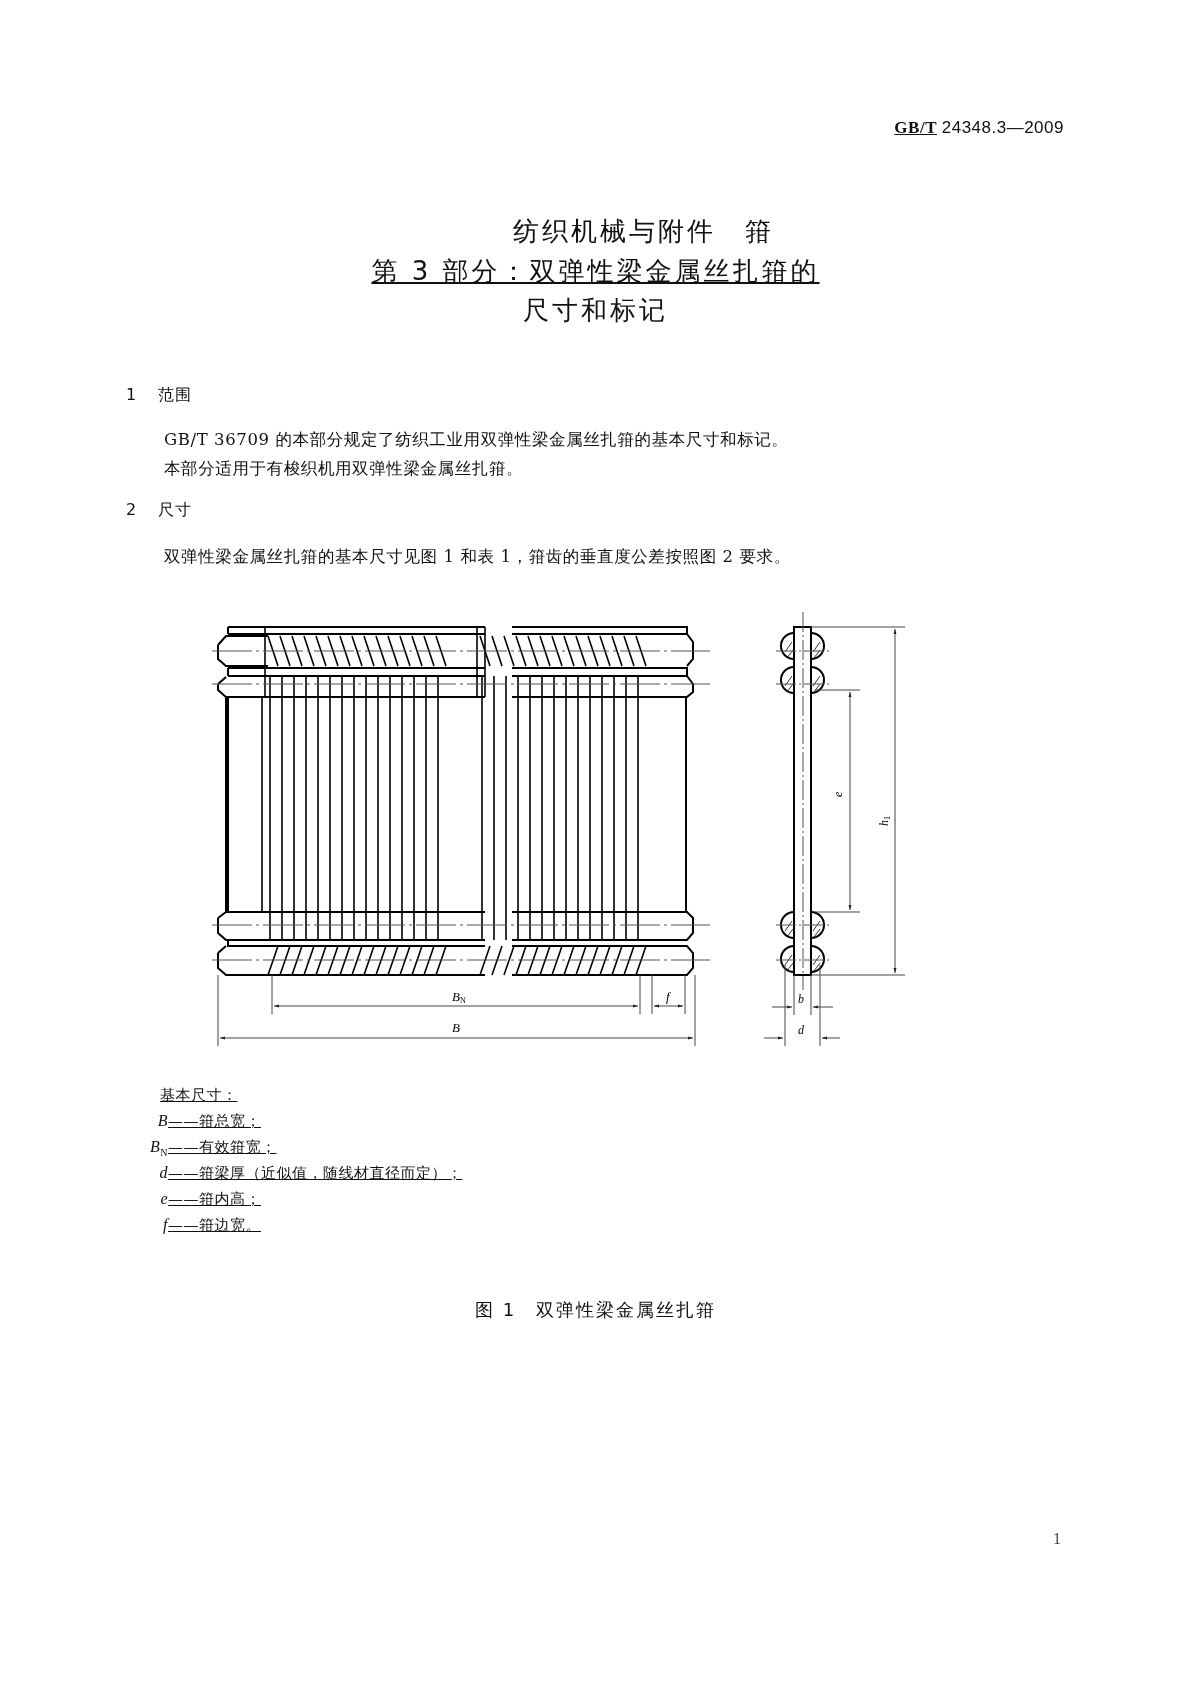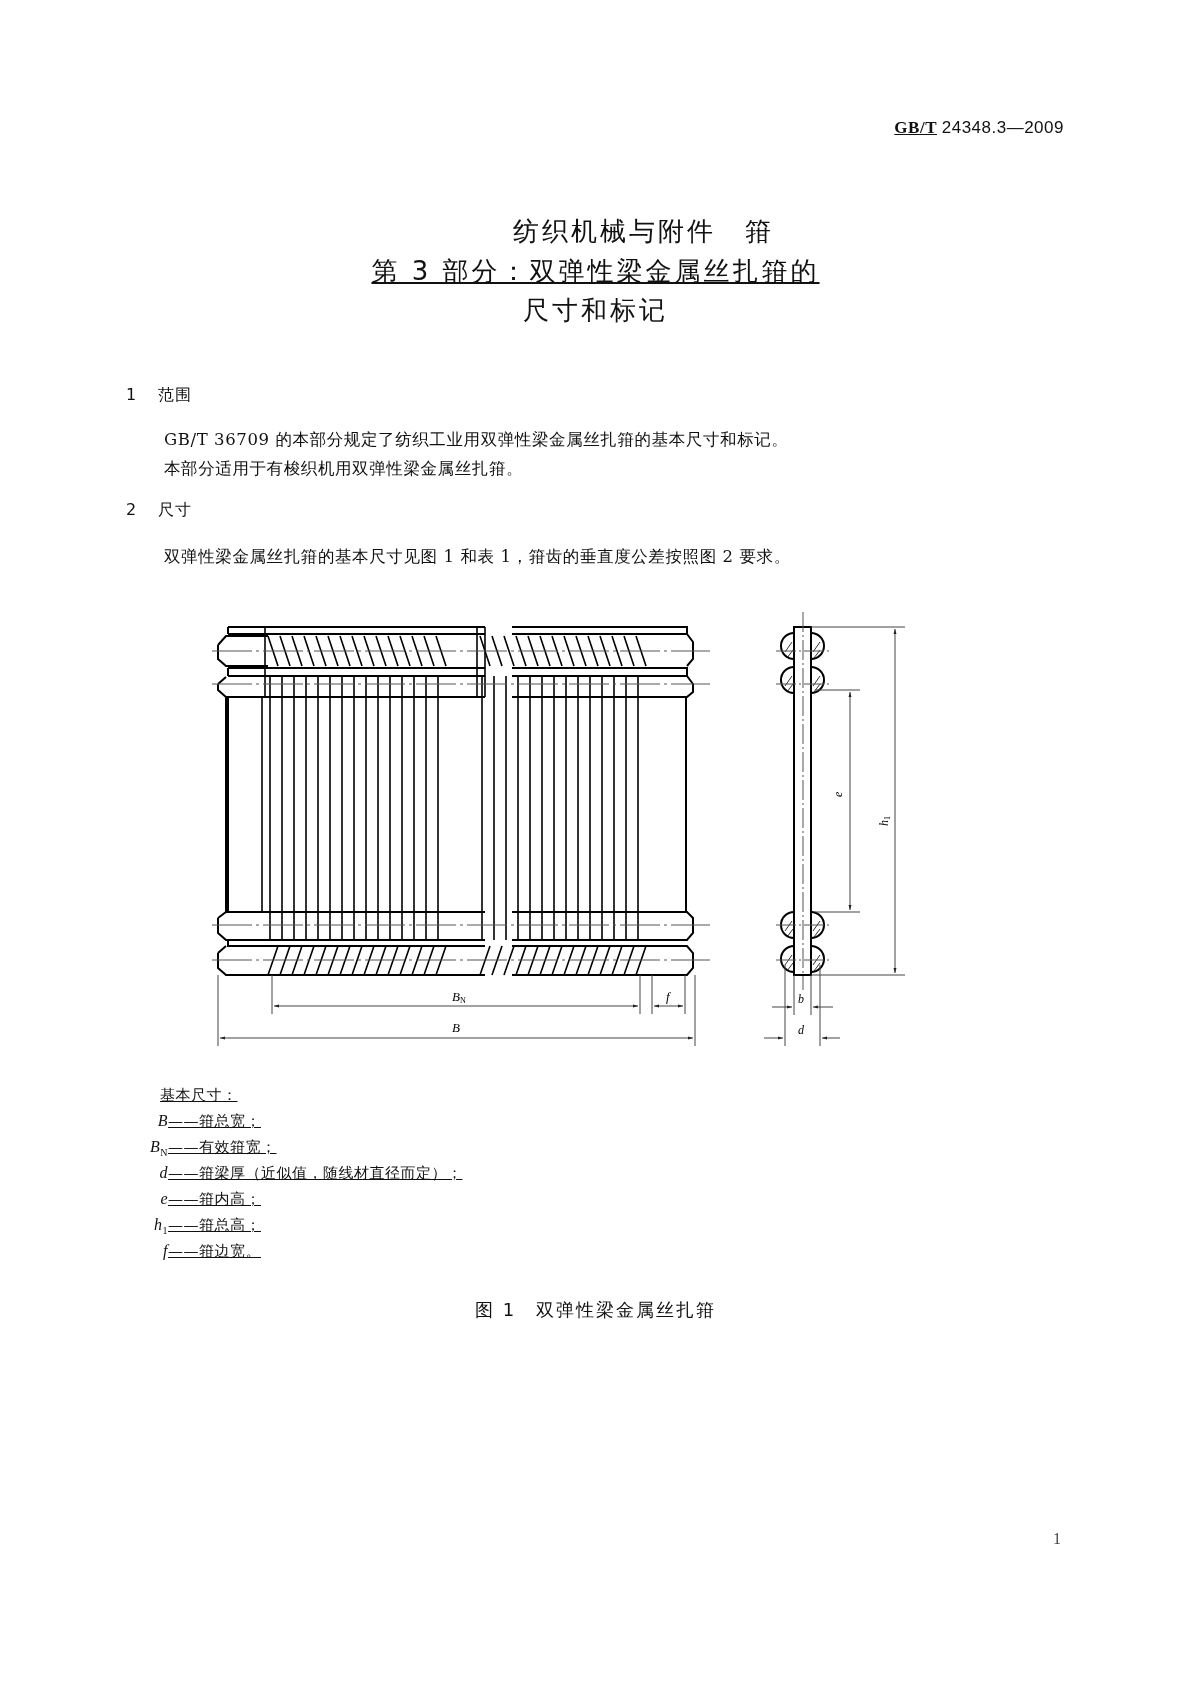--- a/index.html
+++ b/index.html
@@ -154,19 +154,18 @@
   <text x="0" y="0" font-size="12" transform="translate(842,797) rotate(-90)">e</text>
   <text x="0" y="0" font-size="12" transform="translate(888,826) rotate(-90)"><tspan>h</tspan><tspan font-size="8" dy="2" font-style="normal">1</tspan></text>
 </svg>
 
 <div class="abs legend-line" style="left:160px; top:1086px;">基本尺寸：</div>
 <div class="abs" style="left:100px; top:1112px;">
   <div class="legend-line" style="height:26px;"><span class="legend-sym"><span>B</span><sub></sub></span><span>——箝总宽；</span></div>
   <div class="legend-line" style="height:26px;"><span class="legend-sym"><span>B</span><sub>N</sub></span><span>——有效箝宽；</span></div>
   <div class="legend-line" style="height:26px;"><span class="legend-sym"><span>d</span><sub></sub></span><span>——箝梁厚（近似值，随线材直径而定）；</span></div>
   <div class="legend-line" style="height:26px;"><span class="legend-sym"><span>e</span><sub></sub></span><span>——箝内高；</span></div>
-  <div class="legend-line" style="height:26px;"><span class="legend-sym"><span>h</span><sub>1</sub></span><span>——箝总高；</span></div>
   <div class="legend-line" style="height:26px;"><span class="legend-sym"><span>f</span><sub></sub></span><span>——箝边宽。</span></div>
 </div>
 
 <div class="abs caption" style="top:1298px;">图 1　双弹性梁金属丝扎箝</div>
 
 <div class="abs page-no">1</div>
 
 </body></html>

